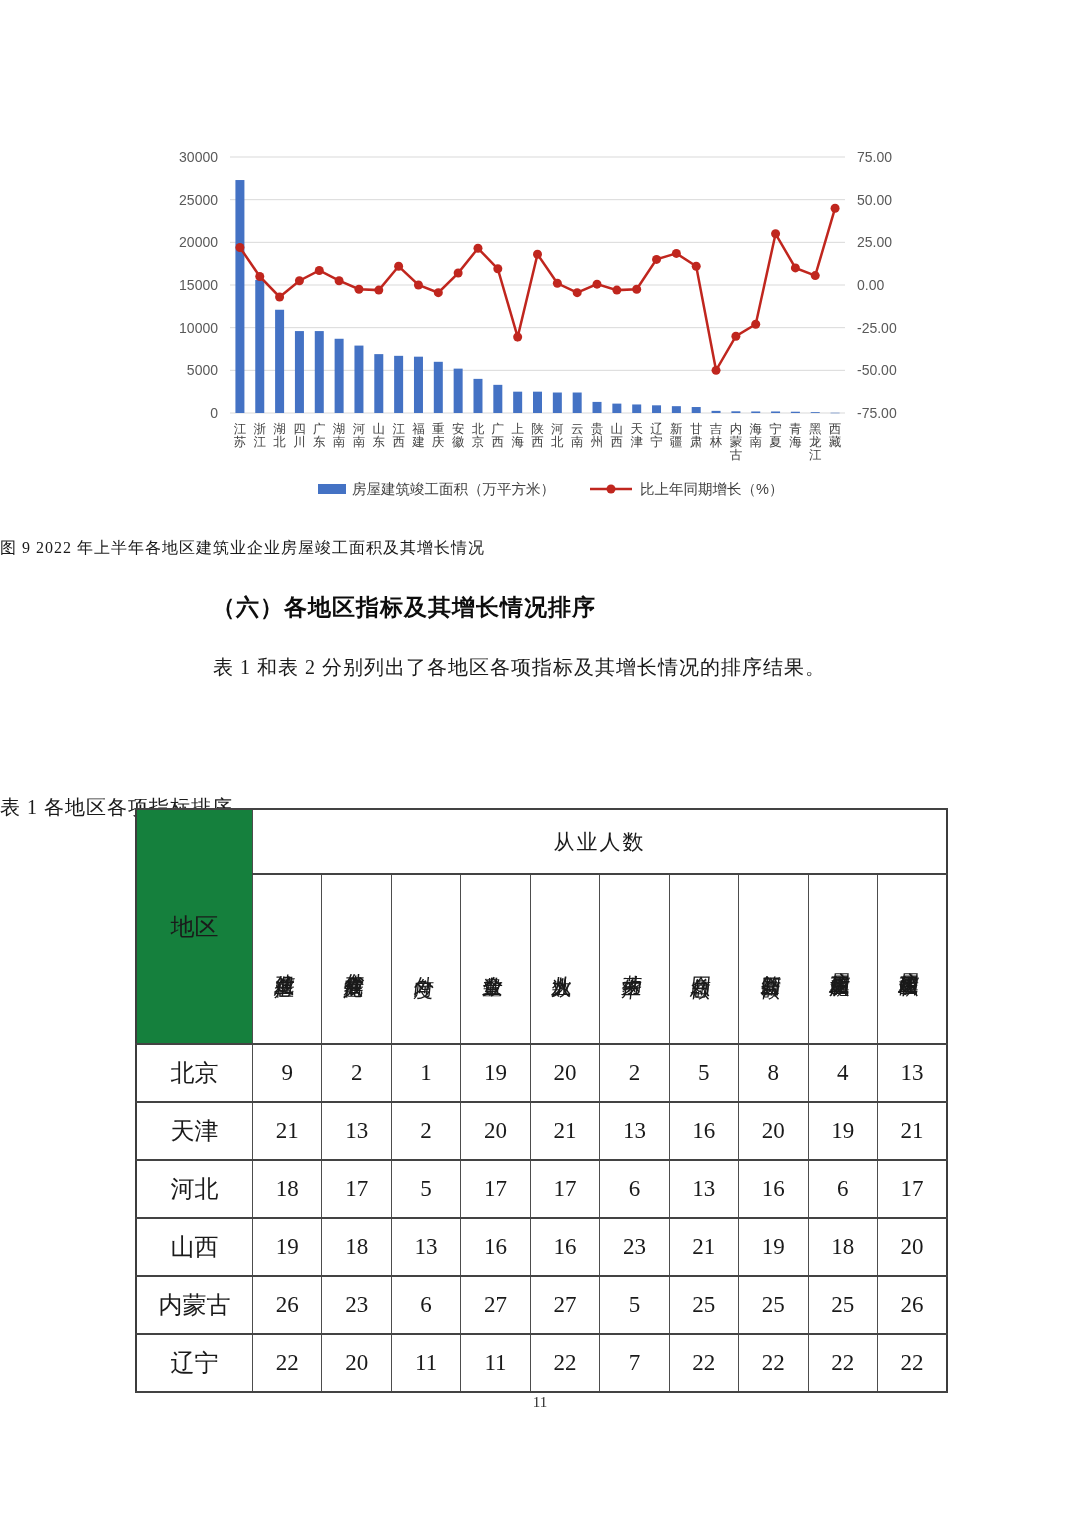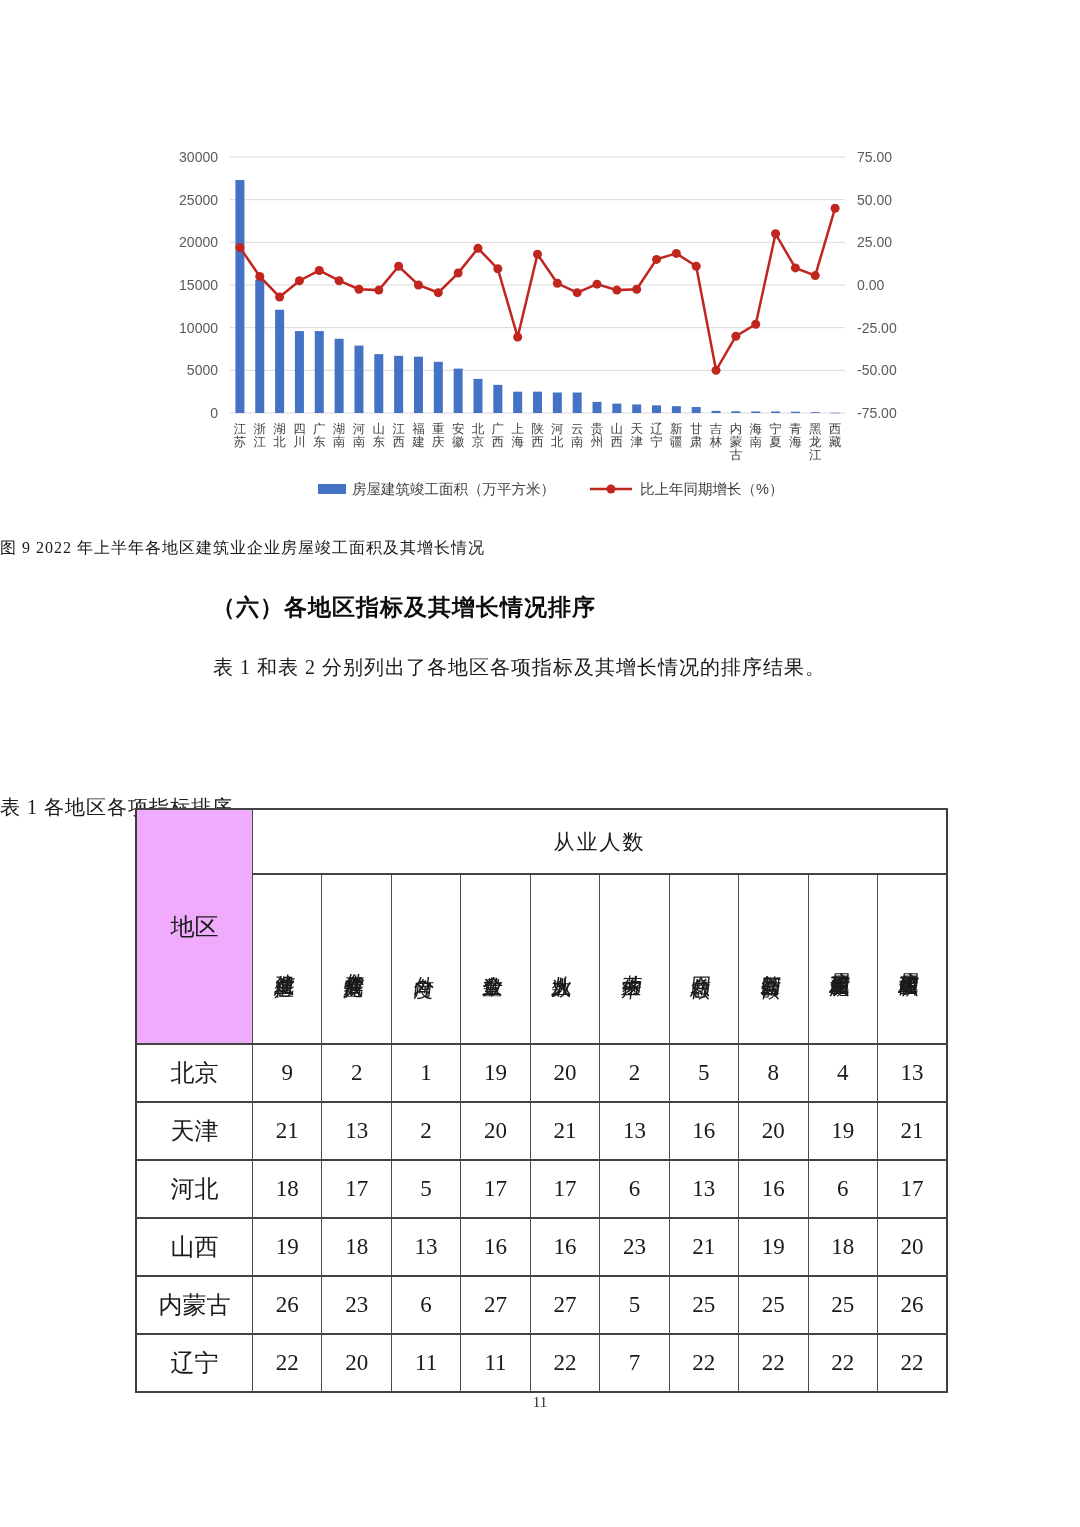--- a/index.html
+++ b/index.html
@@ -38,21 +38,21 @@
   }
   table.rank th, table.rank td {
     border-left:1px solid #4d4d4d; border-right:1px solid #4d4d4d;
     border-top:2px solid #434343; border-bottom:2px solid #434343;
     text-align:center; vertical-align:middle; font-weight:normal;
     padding:0; overflow:visible;
   }
   tr.gh-row { height:65px; }
   tr.ch-row { height:170px; }
   tbody tr  { height:58px; }
-  .corner     { width:115px; background:#f0abfc; font-size:24px; }
+  .corner     { width:115px; background:#15803d; font-size:24px; }
   .group-head { font-size:21px; letter-spacing:2px; }
   .col-head   { background:#ffffff; }
   .vert {
     display:inline-block; writing-mode:vertical-rl; text-orientation:upright;
     font-size:20px; line-height:1.05; letter-spacing:1px;
     transform:skewX(-6deg); white-space:nowrap;
   }
   td.rank-cell { font-size:23px; }
   th.region    { font-size:24px; background:#ffffff; }
   .pageno {

